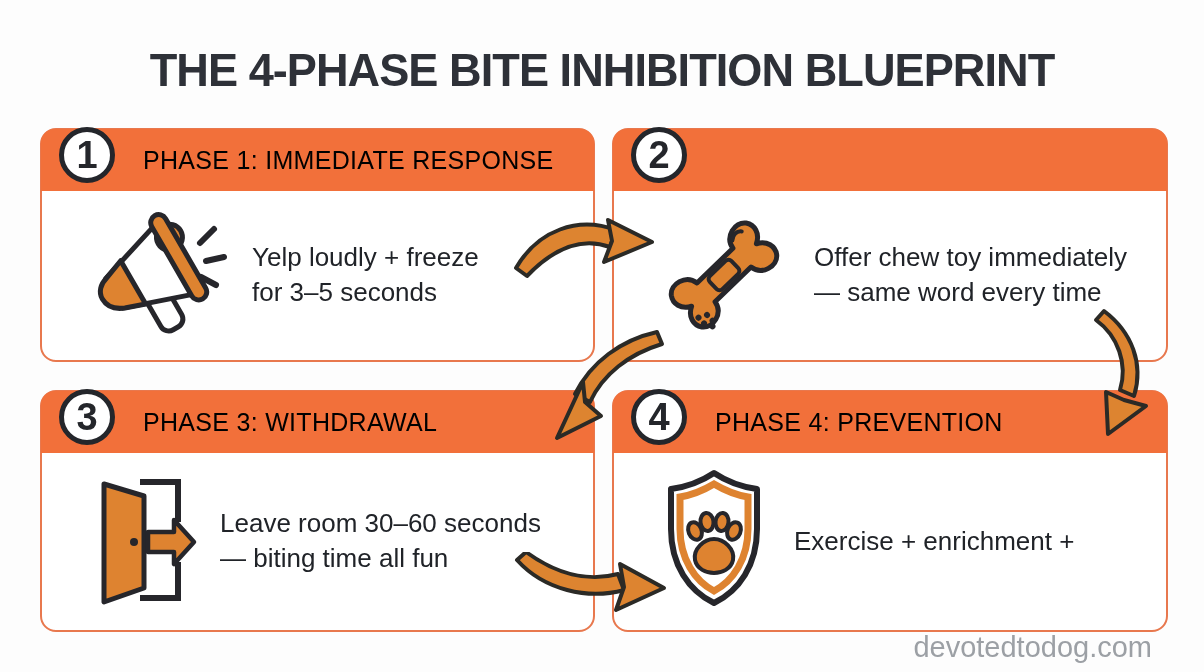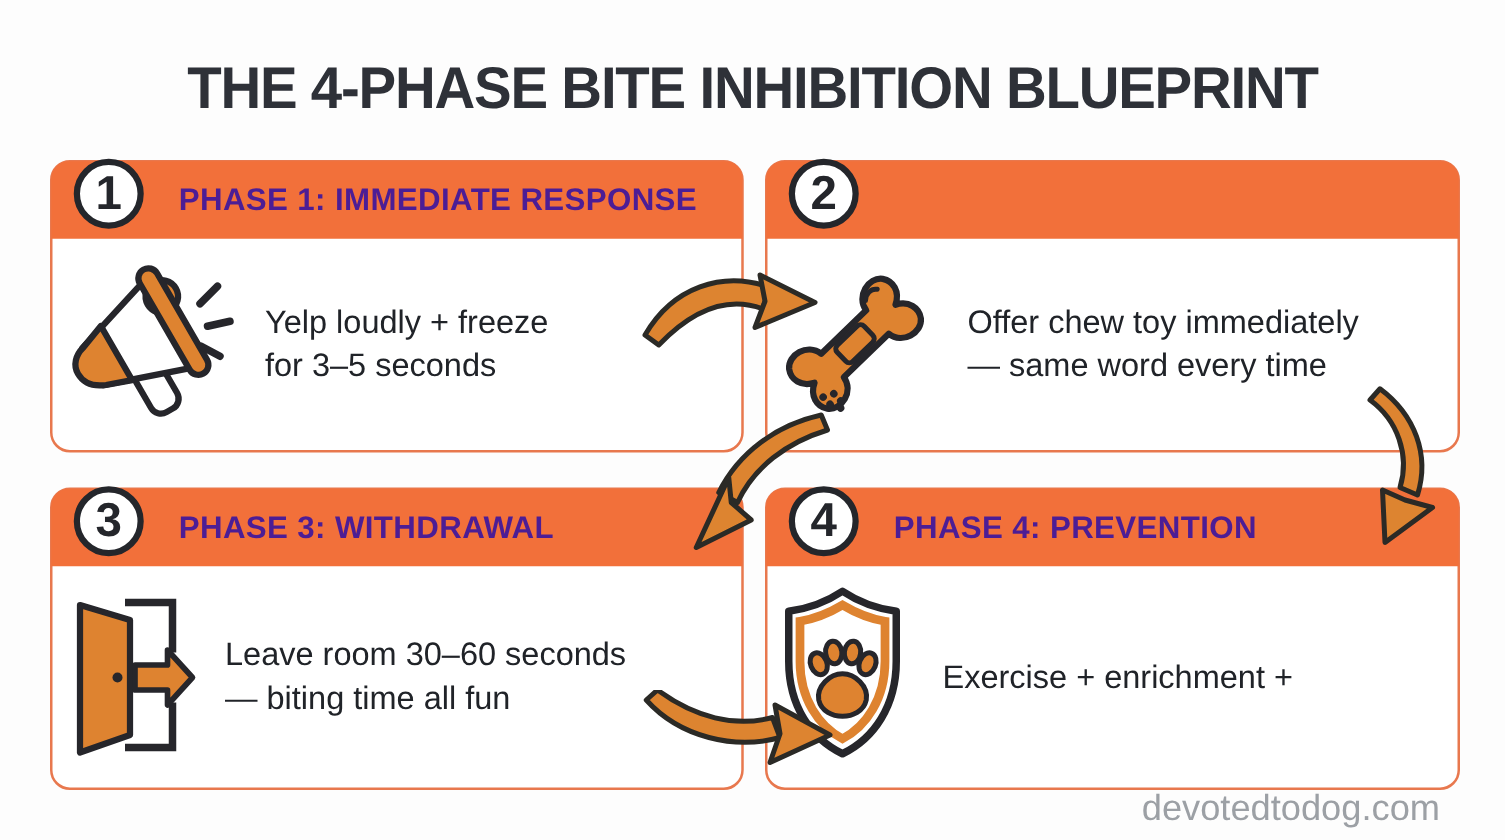--- a/index.html
+++ b/index.html
@@ -42,26 +42,27 @@
     width:56px; height:56px;
     background:#FFFFFF;
     border:5px solid #24262B;
     border-radius:50%;
     display:flex; align-items:center; justify-content:center;
     font-size:38px; font-weight:700; color:#24262B;
     z-index:3;
   }
   .header-label {
     margin-left:102px;
-    color:#4c1d95; font-weight:700; font-size:25px;
+    color:#000000; font-weight:400; font-size:25px;
     letter-spacing:0.3px; white-space:nowrap;
   }
   .card-body {
     display:flex; align-items:center;
     height:calc(100% - 62px);
+    padding-left:40px;
   }
   .icon-wrap { flex:0 0 auto; display:flex; align-items:center; justify-content:center; }
   .body-text { margin-left:20px; font-size:26px; line-height:35px; color:#202328; }
   .body-text div { white-space:nowrap; }
   .arrow { position:absolute; z-index:6; }
   .arrow-1-2 { left:512px; top:210px; }
   .arrow-2-3 { left:535px; top:328px; }
   .arrow-2-4 { left:1088px; top:308px; }
   .arrow-3-4 { left:512px; top:552px; }
   .watermark {

